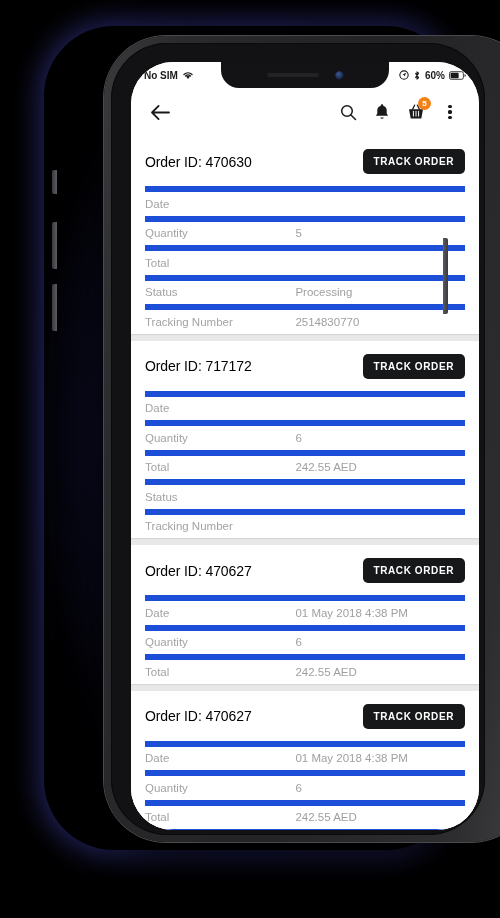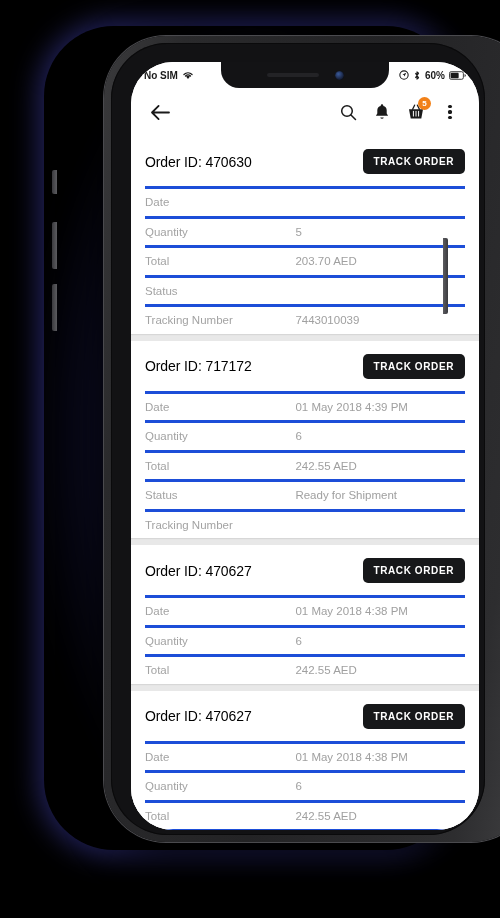--- a/index.html
+++ b/index.html
@@ -179,21 +179,21 @@
     padding: 7px 11px;
     border-radius: 5px;
     border: none;
     cursor: pointer;
     font-family: "Liberation Sans", sans-serif;
     white-space: nowrap;
   }
   .row {
     display: flex;
     align-items: center;
-    border-top: 3px solid #1d4ed8;
+    border-top: 6px solid #1d4ed8;
     height: 29.5px;
     font-size: 11.5px;
     color: #a3a3a3;
   }
   .row .k { width: 47%; }
   .row .v { flex: 1; color: #a0a0a0; }
 
   
   .btn-side {
     position: absolute;
@@ -299,53 +299,51 @@
             </div>
             <div class="row">
               <span class="k">Date</span>
             </div>
             <div class="row">
               <span class="k">Quantity</span>
               <span class="v">5</span>
             </div>
             <div class="row">
               <span class="k">Total</span>
-              <span class="v">203.70 AED</span>
             </div>
             <div class="row">
               <span class="k">Status</span>
+              <span class="v">Processing</span>
             </div>
             <div class="row">
               <span class="k">Tracking Number</span>
-              <span class="v">7443010039</span>
+              <span class="v">2514830770</span>
             </div>
           </div>
 
           <div class="card">
             <div class="card-head">
               <div class="order-id">
                 <span>Order ID: </span><span>717172</span>
               </div>
               <button class="track-btn">TRACK ORDER</button>
             </div>
             <div class="row">
               <span class="k">Date</span>
-              <span class="v">01 May 2018 4:39 PM</span>
             </div>
             <div class="row">
               <span class="k">Quantity</span>
               <span class="v">6</span>
             </div>
             <div class="row">
               <span class="k">Total</span>
               <span class="v">242.55 AED</span>
             </div>
             <div class="row">
               <span class="k">Status</span>
-              <span class="v">Ready for Shipment</span>
             </div>
             <div class="row">
               <span class="k">Tracking Number</span>
             </div>
           </div>
 
           <div class="card">
             <div class="card-head">
               <div class="order-id">
                 <span>Order ID: </span><span>470627</span>

